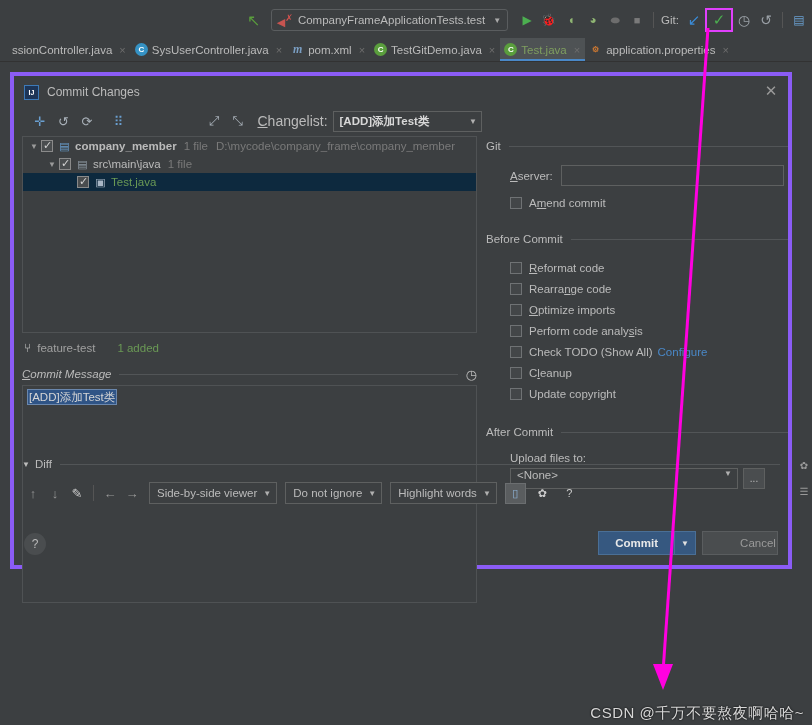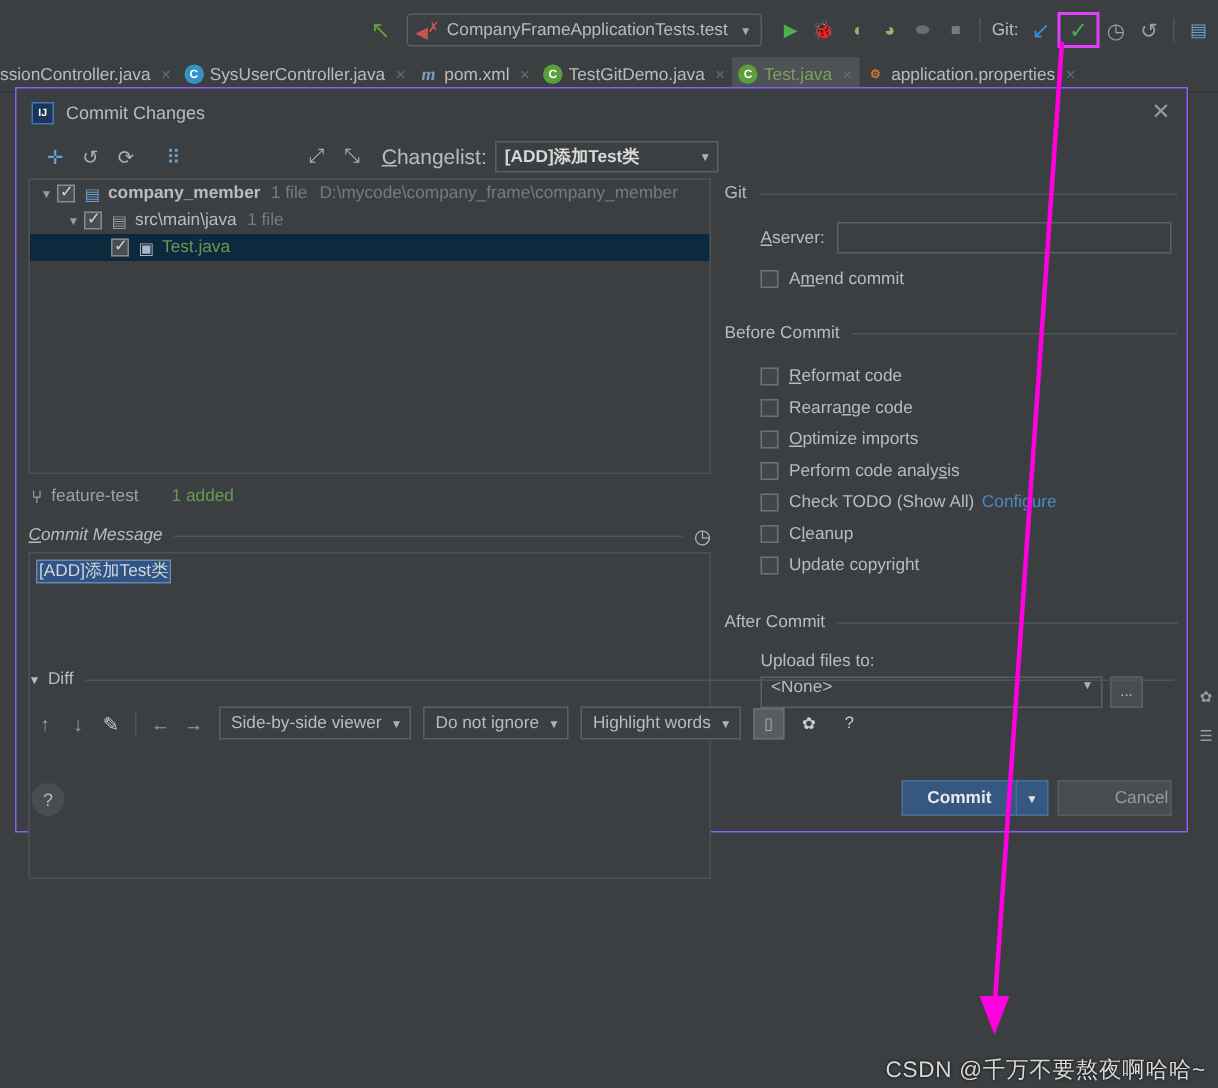--- a/index.html
+++ b/index.html
@@ -71,24 +71,24 @@
     font-size: 8px; font-weight: bold; color: #fff;
   }
   .ficon.cls { background: #3592c4; }
   .ficon.cls-green { background: #5a9e3d; }
   .ficon.maven { background: transparent; color: #7a9ec2; font-size: 12px;
                  font-style: italic; font-family: "Liberation Serif", serif; }
   .ficon.props { background: transparent; color: #cc7832; }
 
   
   #commit-dialog {
-    position: absolute; left: 10px; top: 58px;
+    position: absolute; left: 10px; top: 72px;
     width: 782px; height: 497px;
     background: #3c3f41;
-    border: 1px solid #8b5cf6;
+    border: 4px solid #8b5cf6;
   }
   #dlg-title-bar {
     height: 32px; display: flex; align-items: center;
     padding: 0 10px 0 10px; position: relative;
   }
   #dlg-title-bar .ij-logo {
     width: 15px; height: 15px; margin-right: 8px;
     background: #1d3557; border: 1px solid #3d7ab8;
     display: inline-flex; align-items: center; justify-content: center;
     font-size: 7px; color: #fff; font-weight: bold; line-height: 1;
@@ -340,21 +340,21 @@
       <span style="color:#4caf50;font-size:15px;">✓</span>
     </span>
     <span class="tb-icon" style="font-size:14px;">◷</span>
     <span class="tb-icon" style="font-size:14px;">↺</span>
     <span class="sep-v"></span>
     <span class="tb-icon" style="color:#6a9fd0;font-size:12px;margin-right:2px;">▤</span>
   </div>
 </div>
 
 <div id="editor-tabs">
-  <div class="etab" style="padding-left:0;">
+  <div class="etab" style="padding-left:12px;">
     <span>ssionController.java</span>
     <span class="x">×</span>
   </div>
   <div class="etab">
     <span class="ficon cls">C</span>
     <span>SysUserController.java</span>
     <span class="x">×</span>
   </div>
   <div class="etab">
     <span class="ficon maven">m</span>

